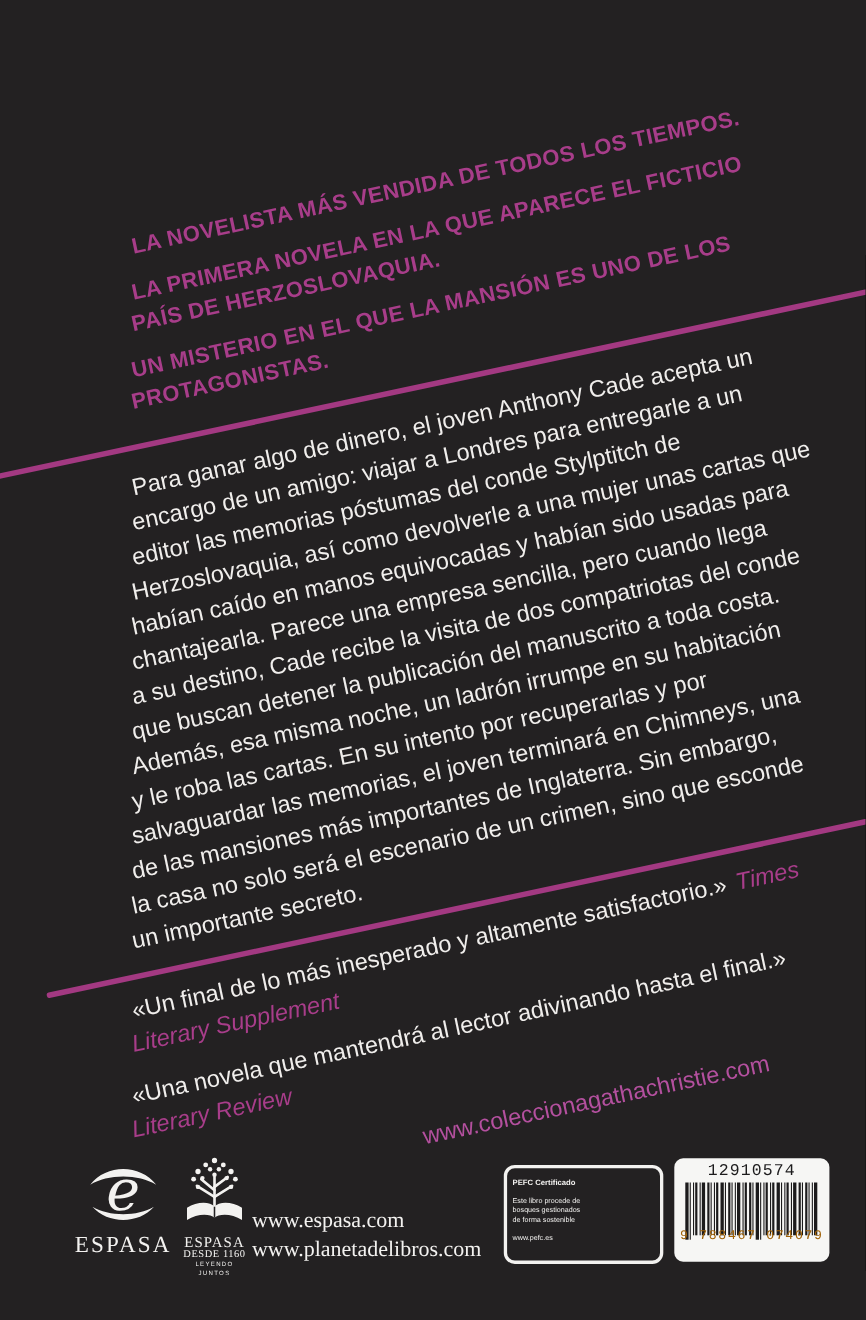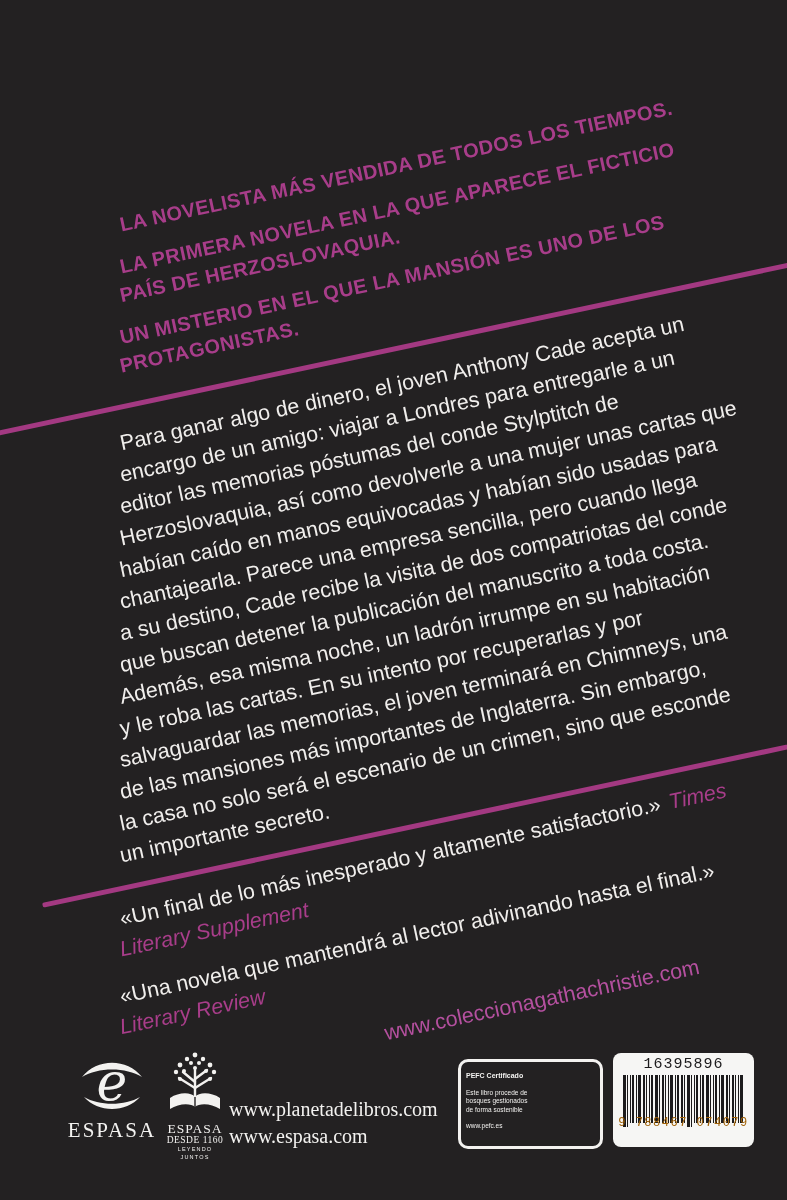--- a/index.html
+++ b/index.html
@@ -145,34 +145,34 @@
       </g>
       <path d="M3,50 C12,44 24,44 28,49 C32,44 44,44 53,50 L53,61 C44,55 32,55 28,59 C24,55 12,55 3,61 Z" fill="#f3f2f0"></path>
       <path d="M28,49 L28,59" stroke="#232122" stroke-width="1.4"></path>
     </svg>
     <div class="tree-name">ESPASA</div>
     <div class="tree-since">DESDE 1160</div>
     <div class="tree-motto">LEYENDO JUNTOS</div>
   </div>
 
   <div class="urls">
+    <div>www.espasa.com</div>
     <div>www.planetadelibros.com</div>
-    <div>www.espasa.com</div>
   </div>
 
   <div class="pefc">
     <div class="pefc-right">
       <div class="pefc-title">PEFC Certificado</div>
       <div class="pefc-desc">Este libro procede de bosques gestionados de forma sostenible</div>
       <div>www.pefc.es</div>
     </div>
   </div>
 
   <div class="barcode">
-    <div class="bc-num">16395896</div>
+    <div class="bc-num">12910574</div>
     <div class="bars" id="bars">
         <span class="bar g" style="width: 3px; margin-right: 1px;"></span>
         <span class="bar g" style="width: 1px; margin-right: 2px;"></span>
         <span class="bar" style="width: 1px; margin-right: 1px;"></span>
         <span class="bar" style="width: 2px; margin-right: 2px;"></span>
         <span class="bar" style="width: 1px; margin-right: 1px;"></span>
         <span class="bar" style="width: 3px; margin-right: 2px;"></span>
         <span class="bar" style="width: 2px; margin-right: 1px;"></span>
         <span class="bar" style="width: 1px; margin-right: 2px;"></span>
         <span class="bar" style="width: 1px; margin-right: 1px;"></span>

